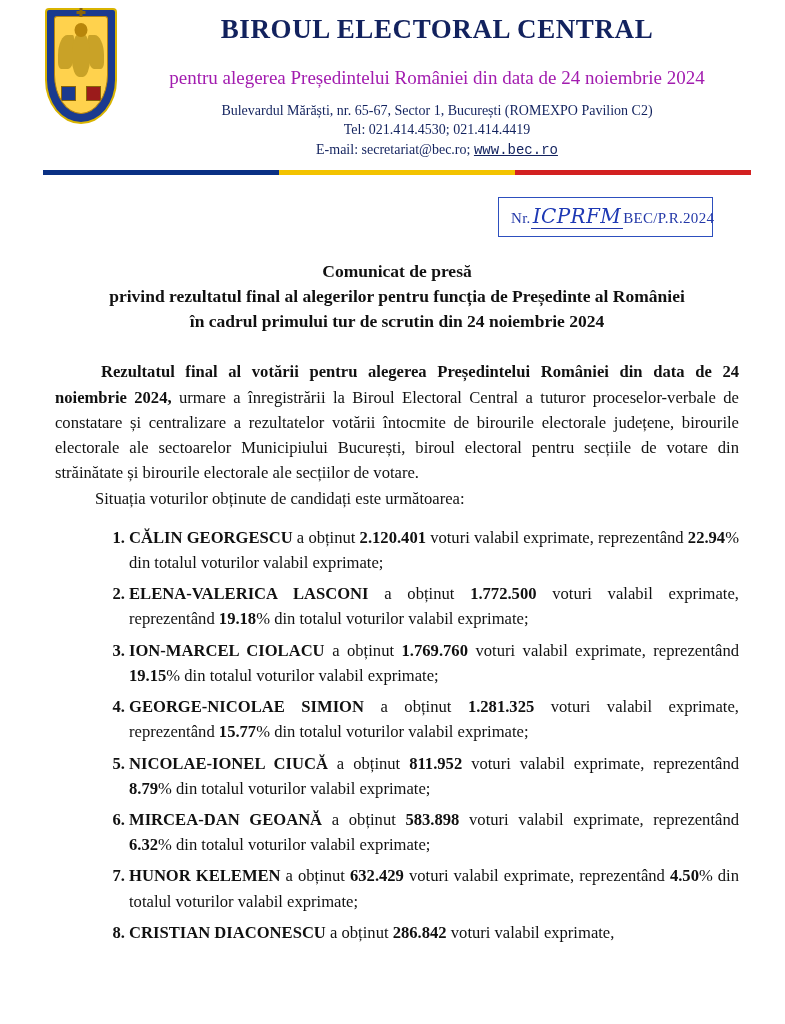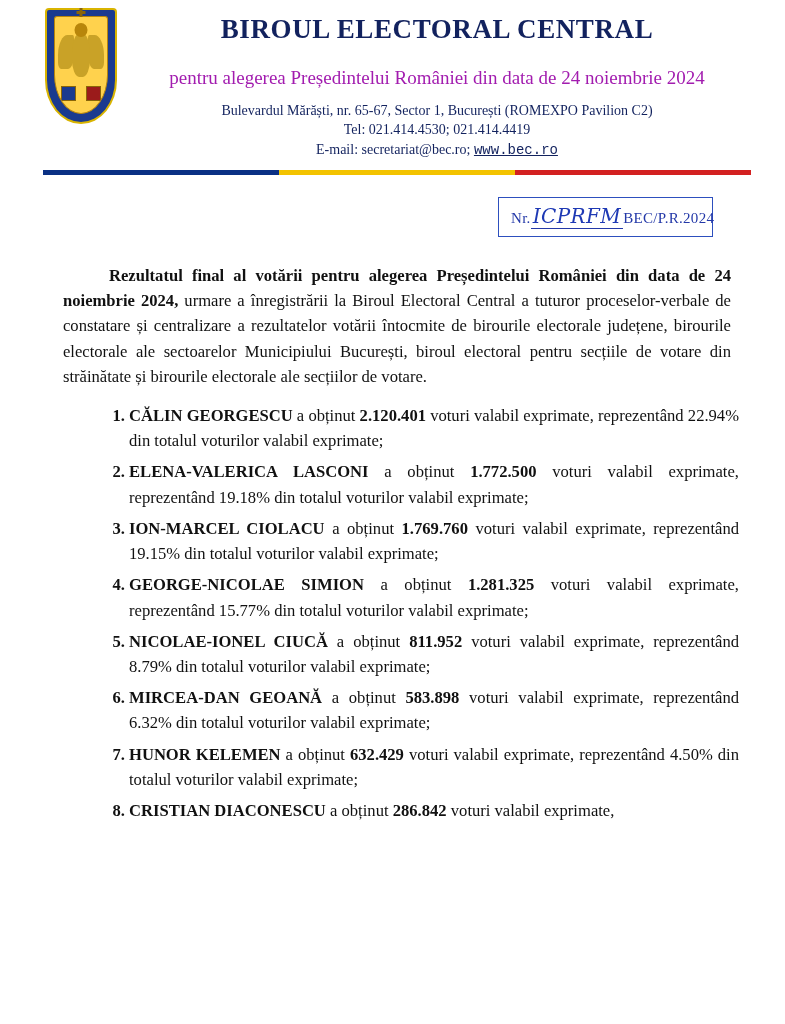--- a/index.html
+++ b/index.html
@@ -206,21 +206,21 @@
   }
   .doc-title .l1 { display: block; }
 
   
   .body {
     margin: 26px 46px 0 46px;
     font-size: 16.6px;
     line-height: 1.52;
     text-align: justify;
   }
-  .body p { margin: 8px; }
+  .body p { margin: 0; }
   .indent { text-indent: 46px; }
   .b { font-weight: bold; }
 
   .sit-line {
     margin: 22px 0 0 0;
     text-indent: 40px;
     text-align: left;
   }
 
   
@@ -241,21 +241,21 @@
   ol.candidates li .num {
     position: absolute;
     left: 0;
     top: 0;
     font-weight: bold;
     width: 24px;
     text-align: right;
   }
   .cand-name { font-weight: bold; }
   .votes { font-weight: bold; }
-  .pct { font-weight: normal; }
+  .pct { font-weight: bold; }
 </style>
 </head>
 <body>
 
 <div class="page">
 
   <div class="header">
     <div class="crest">
       <div class="crest-shield">
         <div class="outer"></div>
@@ -291,26 +291,32 @@
   </div>
 
   <div class="stamp-wrap">
     <div class="stamp">
       <div class="stamp-line">
         <span>Nr.</span><span class="hand">ICPRFM</span><span>BEC/P.R.2024</span>
       </div>
     </div>
   </div>
 
+  <div class="doc-title">
+    <span class="l1">Comunicat de presă</span>
+    <span class="l1">privind rezultatul final al alegerilor pentru funcția de Președinte al României</span>
+    <span class="l1">în cadrul primului tur de scrutin din 24 noiembrie 2024</span>
+  </div>
 
   <div class="body">
     <p class="indent">
       <span class="b">Rezultatul final al votării pentru alegerea Președintelui României din data de 24 noiembrie 2024,</span><span> urmare a înregistrării la Biroul Electoral Central a tuturor proceselor-verbale de constatare și centralizare a rezultatelor votării întocmite de birourile electorale județene, birourile electorale ale sectoarelor Municipiului București, biroul electoral pentru secțiile de votare din străinătate și birourile electorale ale secțiilor de votare.</span>
     </p>
 
+    <p class="sit-line">Situația voturilor obținute de candidați este următoarea:</p>
 
     <ol class="candidates">
       <li>
         <span class="num">1.</span>
         <span class="cand-name">CĂLIN GEORGESCU</span><span> a obținut </span><span class="votes">2.120.401</span><span> voturi valabil exprimate, reprezentând </span><span class="pct">22.94</span><span>% din totalul voturilor valabil exprimate;</span>
       </li>
       <li>
         <span class="num">2.</span>
         <span class="cand-name">ELENA-VALERICA LASCONI</span><span> a obținut </span><span class="votes">1.772.500</span><span> voturi valabil exprimate, reprezentând </span><span class="pct">19.18</span><span>% din totalul voturilor valabil exprimate;</span>
       </li>

